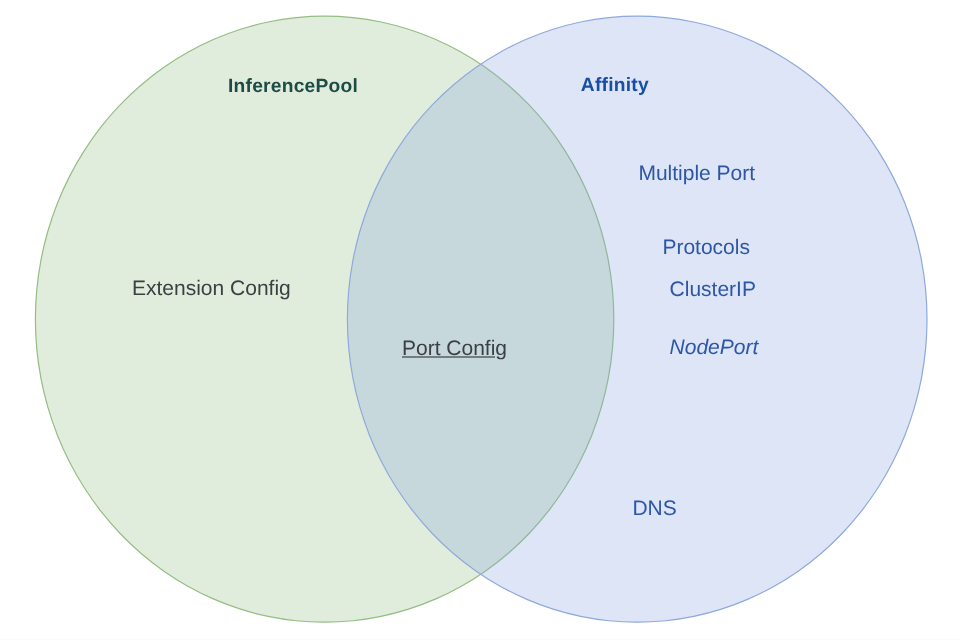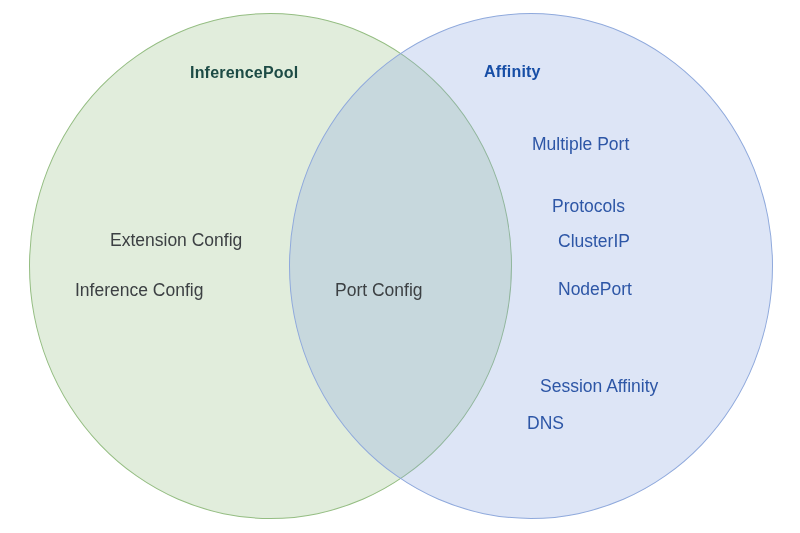--- a/index.html
+++ b/index.html
@@ -60,56 +60,54 @@
     line-height: 19px;
     white-space: nowrap;
   }
   .item.neutral { color: var(--neutral-item, #3C4043); }
   .item.blue    { color: var(--right-item, #2D56A6); }
 
   .li0 { left: 75px;  top: 231px; margin-left: 35px; }
   .li1 { left: 75px;  top: 281px; }
 
   .ci0 { left: 335px; top: 231px; }
-  .ci1 { left: 335px; top: 281px; }
+  .ci1 { left: 335px; top: 281px; text-decoration: underline; }
 
   .ri0 { left: 532px; top: 135px; }
   .ri1 { left: 552px; top: 184px; margin-top: 13px; }
   .ri2 { left: 558px; top: 232px; }
-  .ri3 { left: 558px; top: 280px; }
+  .ri3 { left: 558px; top: 280px; font-style: italic; }
   .ri4 { left: 554px; top: 329px; }
   .ri5 { left: 540px; top: 377px; }
   .ri6 { left: 527px; top: 414px; }
 </style>
 </head>
 <body>
 
 <div class="canvas">
 
   <div class="circle circle-left"></div>
 
   <div class="circle circle-right"></div>
 
   <div class="title title-left">InferencePool</div>
 
   <div class="title title-right">Affinity</div>
 
   <div class="item neutral li0">Extension Config</div>
 
-  <div class="item neutral li1">Inference Config</div>
 
 
   <div class="item neutral ci1">Port Config</div>
 
   <div class="item blue ri0">Multiple Port</div>
 
   <div class="item blue ri1">Protocols</div>
 
   <div class="item blue ri2">ClusterIP</div>
 
   <div class="item blue ri3">NodePort</div>
 
 
-  <div class="item blue ri5">Session Affinity</div>
 
   <div class="item blue ri6">DNS</div>
 
 </div>
 
 </body></html>

